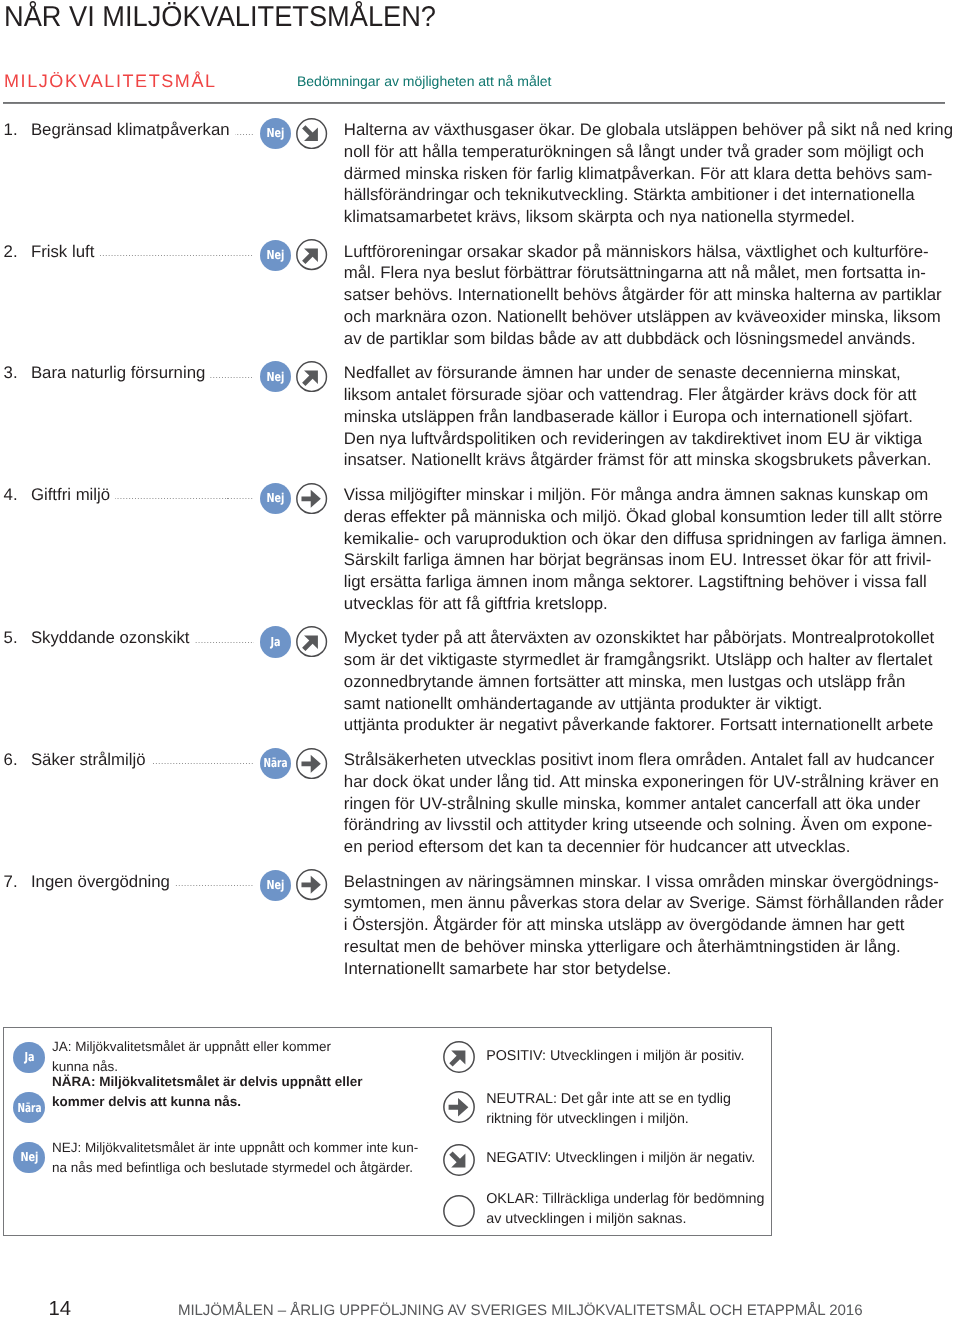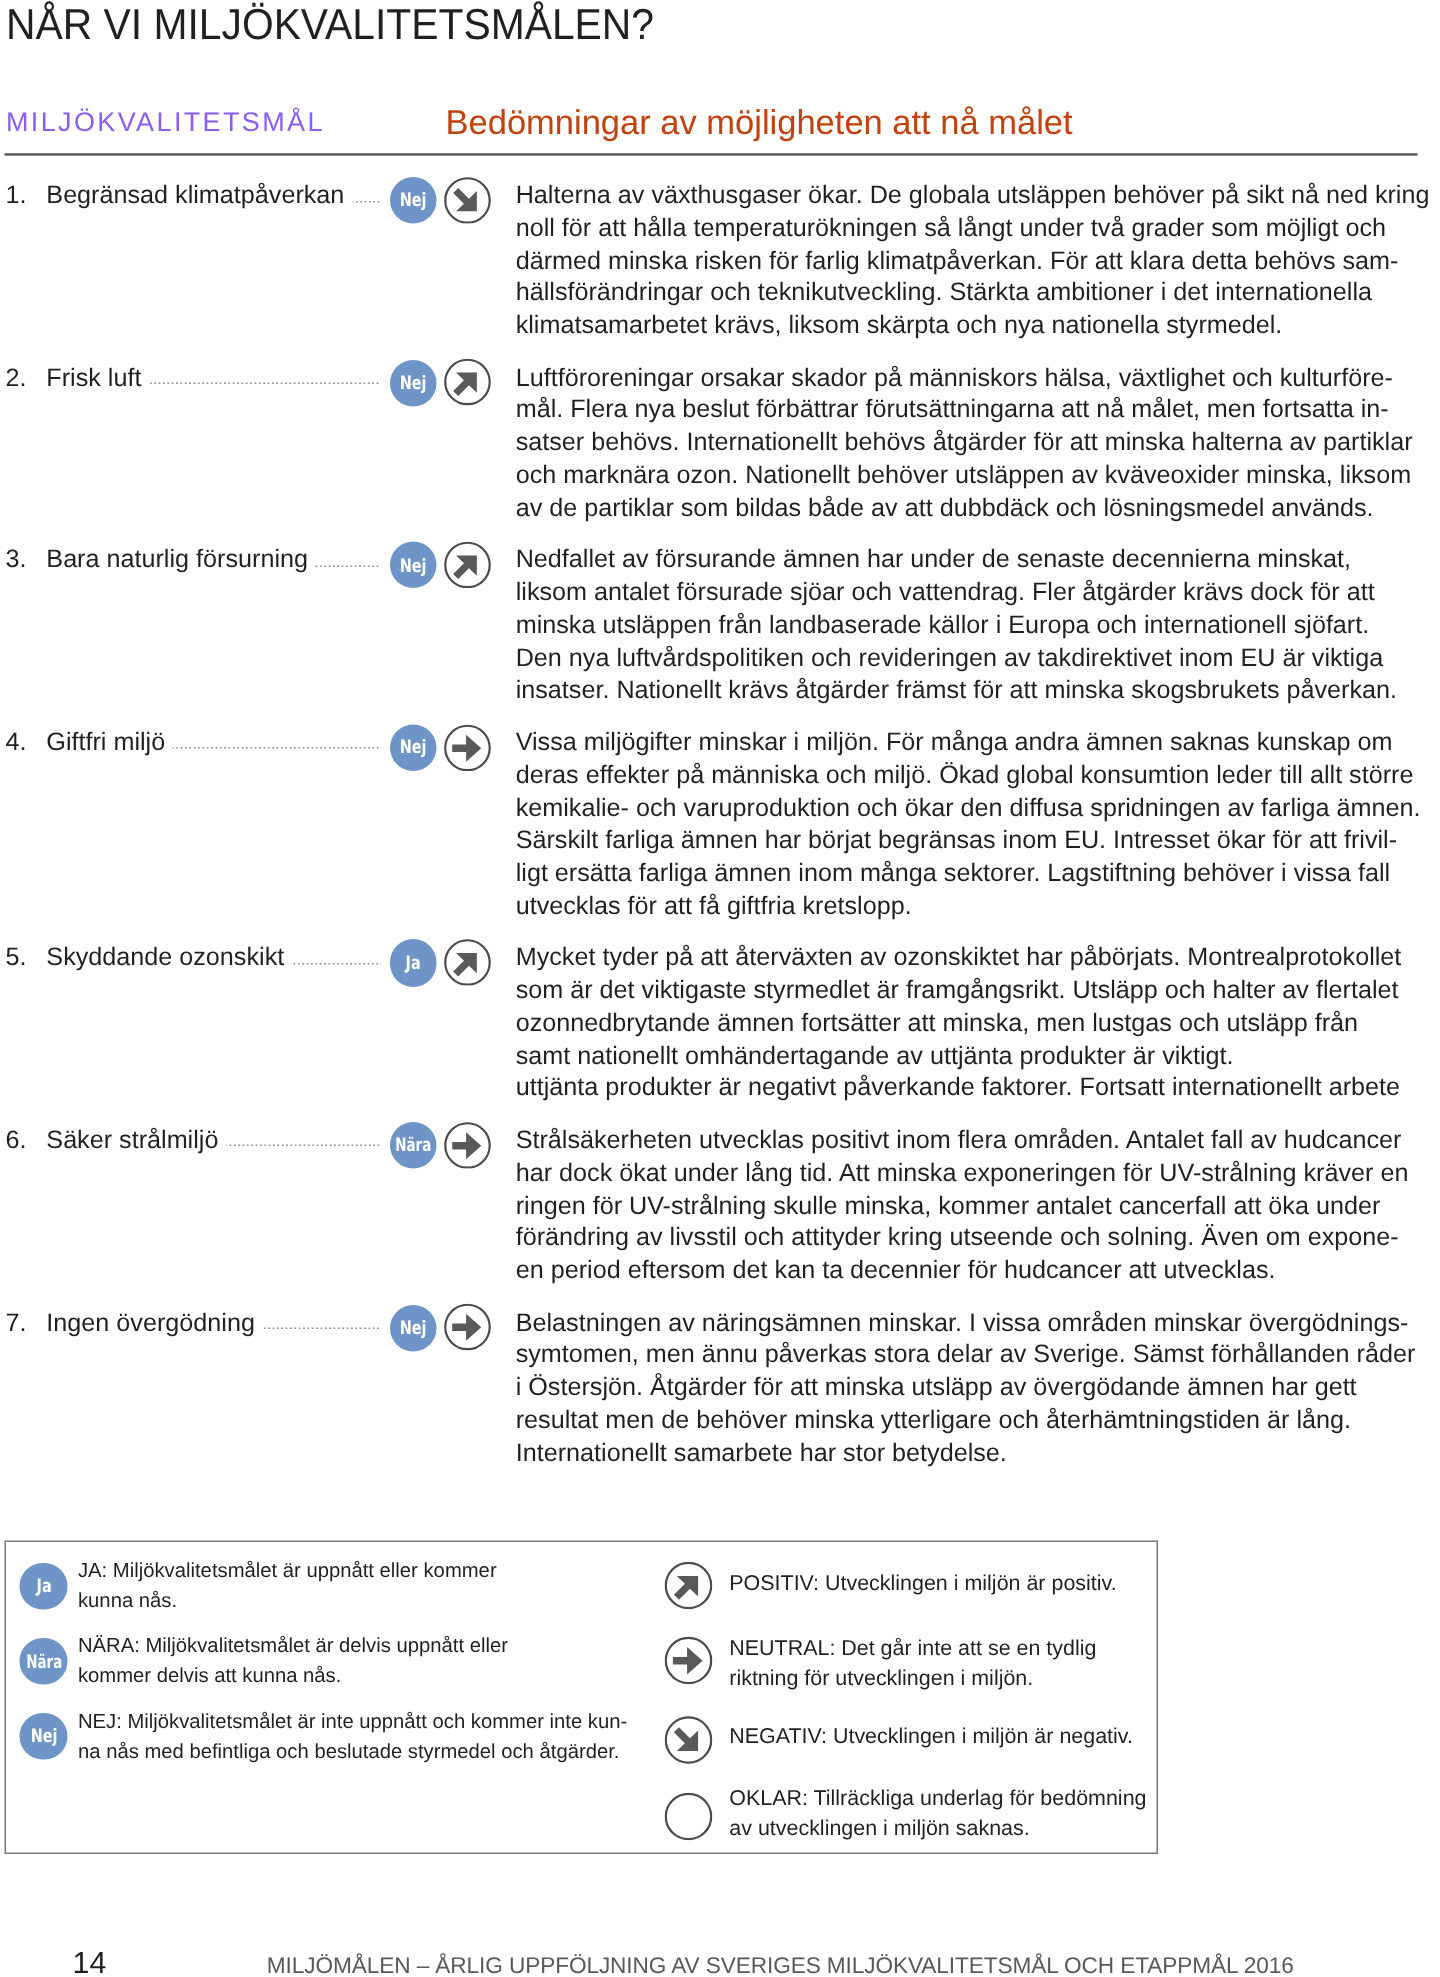--- a/index.html
+++ b/index.html
@@ -8,23 +8,23 @@
        font-family:"Liberation Sans",sans-serif;color:#231f20;
        position:relative;overflow:hidden;
        -webkit-font-smoothing:antialiased;text-rendering:geometricPrecision;}
   .page{will-change:transform;}
   .page{position:absolute;left:0;top:0;width:960px;height:1166px;}
 
   .title{position:absolute;left:4.3px;top:2.2px;font-size:28.8px;line-height:30px;
          font-weight:400;color:#231f20;white-space:nowrap;
          transform:scaleX(0.945);transform-origin:left top;}
   .subhead-left{position:absolute;left:4.0px;top:71.6px;font-size:18px;line-height:18px;
-         letter-spacing:1.58px;color:#8b5cf6;white-space:nowrap;}
-  .subhead-right{position:absolute;left:297.0px;top:71.8px;font-size:23px;line-height:18px;
-         color:#c2410c;white-space:nowrap;}
+         letter-spacing:1.58px;color:#ef4444;white-space:nowrap;}
+  .subhead-right{position:absolute;left:297.0px;top:71.8px;font-size:14px;line-height:18px;
+         color:#0f766e;white-space:nowrap;}
   .hrule{position:absolute;left:3px;top:101.5px;width:941.5px;height:2px;
          background:linear-gradient(to bottom,#8d8e90 0,#58595b 50%,#a9aaac 100%);}
 
   .rows{position:absolute;left:0px;top:119.1px;width:960px;}
   .row{position:relative;margin-bottom:12.9px;}
   .goal-line{position:absolute;left:3.6px;top:0;width:250.7px;height:21.75px;
              display:flex;align-items:baseline;font-size:16.8px;line-height:21.75px;color:#231f20;}
   .gnum{width:27.3px;flex:0 0 27.3px;}
   .gname{white-space:nowrap;}
   .leader{flex:1 1 auto;align-self:baseline;height:1.4px;margin:0 0 0 5px;position:relative;top:-0.2px;
@@ -50,21 +50,21 @@
          color:#ffffff;font-weight:700;display:flex;align-items:center;
          justify-content:center;line-height:1;font-family:"DejaVu Sans",sans-serif;
          font-size:12.3px;}
   .leg-badge>span{display:block;transform:scaleX(0.785);}
   .leg-badge.wide>span{transform:scaleX(0.73);}
   .lb0{left:9.5px;top:14.0px;}
   .lb1{left:9.5px;top:64.2px;}
   .lb2{left:9.5px;top:113.8px;}
   .leg-text{position:absolute;left:48.2px;font-size:13.5px;line-height:19.8px;color:#231f20;}
   .lt0{top:9.1px;}
-  .lt1{top:59.0px;}
+  .lt1{top:44px;font-weight:bold;}
   .lt2{top:110.6px;}
   .leg-icon{position:absolute;left:439px;width:32px;height:32px;}
   .li0{top:12.9px;}
   .li1{top:63.0px;}
   .li2{top:115.8px;}
   .li3{top:166.8px;}
   .leg-text2{position:absolute;left:482.4px;font-size:14.3px;line-height:20.3px;color:#231f20;}
   .lr0{top:18.0px;}
   .lr1{top:61.1px;}
   .lr2{top:120.2px;}

